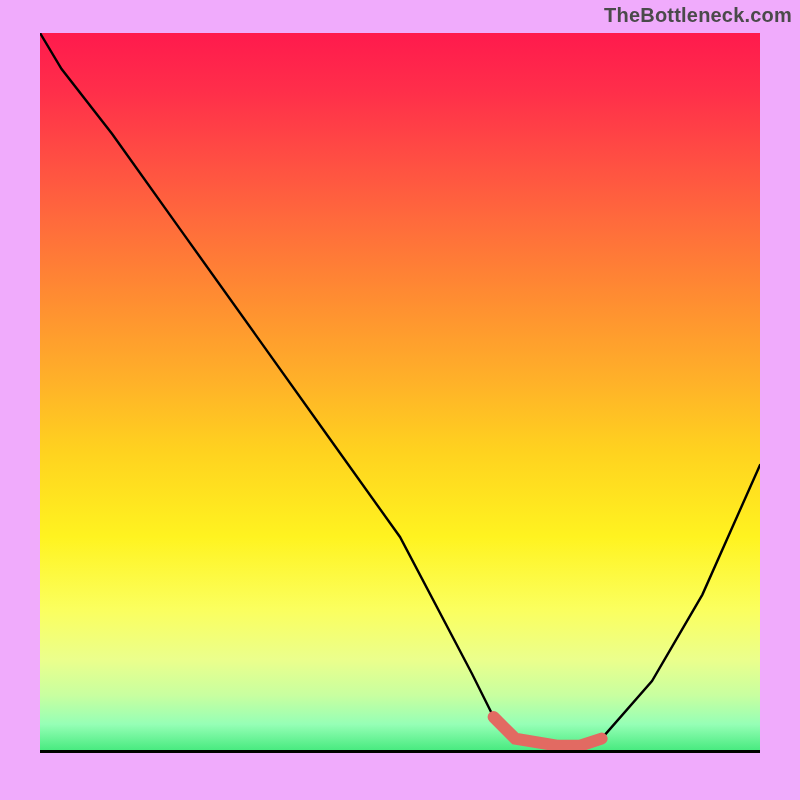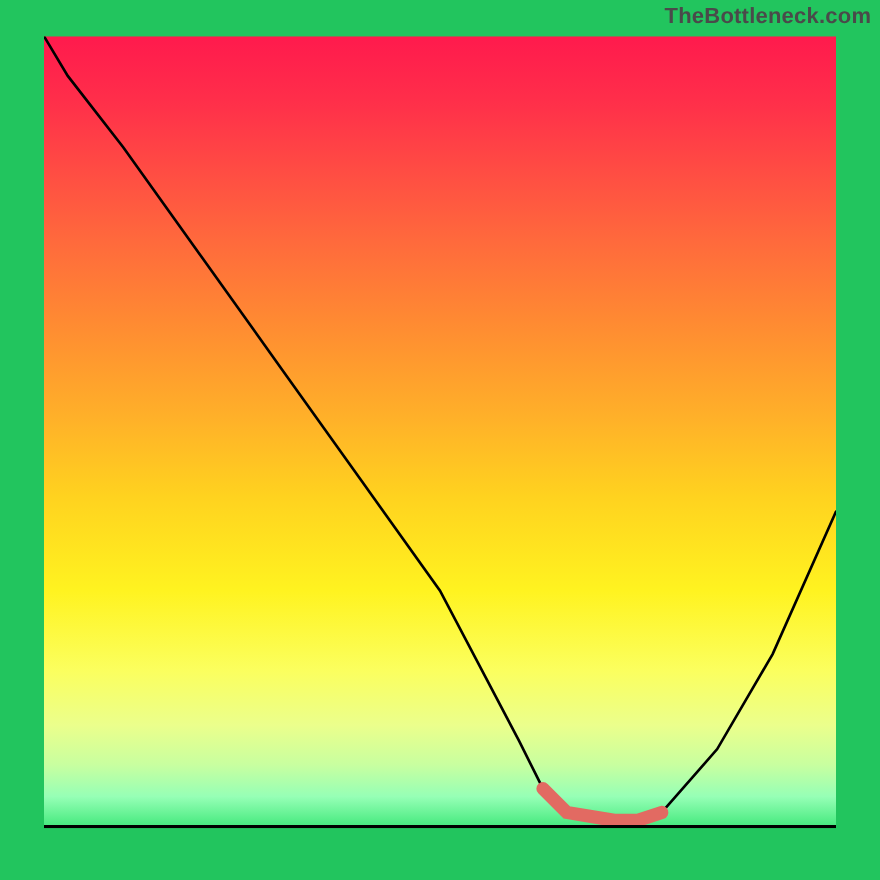--- a/index.html
+++ b/index.html
@@ -8,21 +8,21 @@
     width: 800px;
     height: 800px;
     background: #000;
     overflow: hidden;
     font-family: Arial, Helvetica, sans-serif;
   }
   .frame {
     position: relative;
     width: 800px;
     height: 800px;
-    background: #22c55e;
+    background: #f0abfc;
   }
   .attribution {
     position: absolute;
     top: 4px;
     right: 8px;
     font-size: 20px;
     font-weight: 600;
     color: #4a4a4a;
     letter-spacing: 0.2px;
   }

